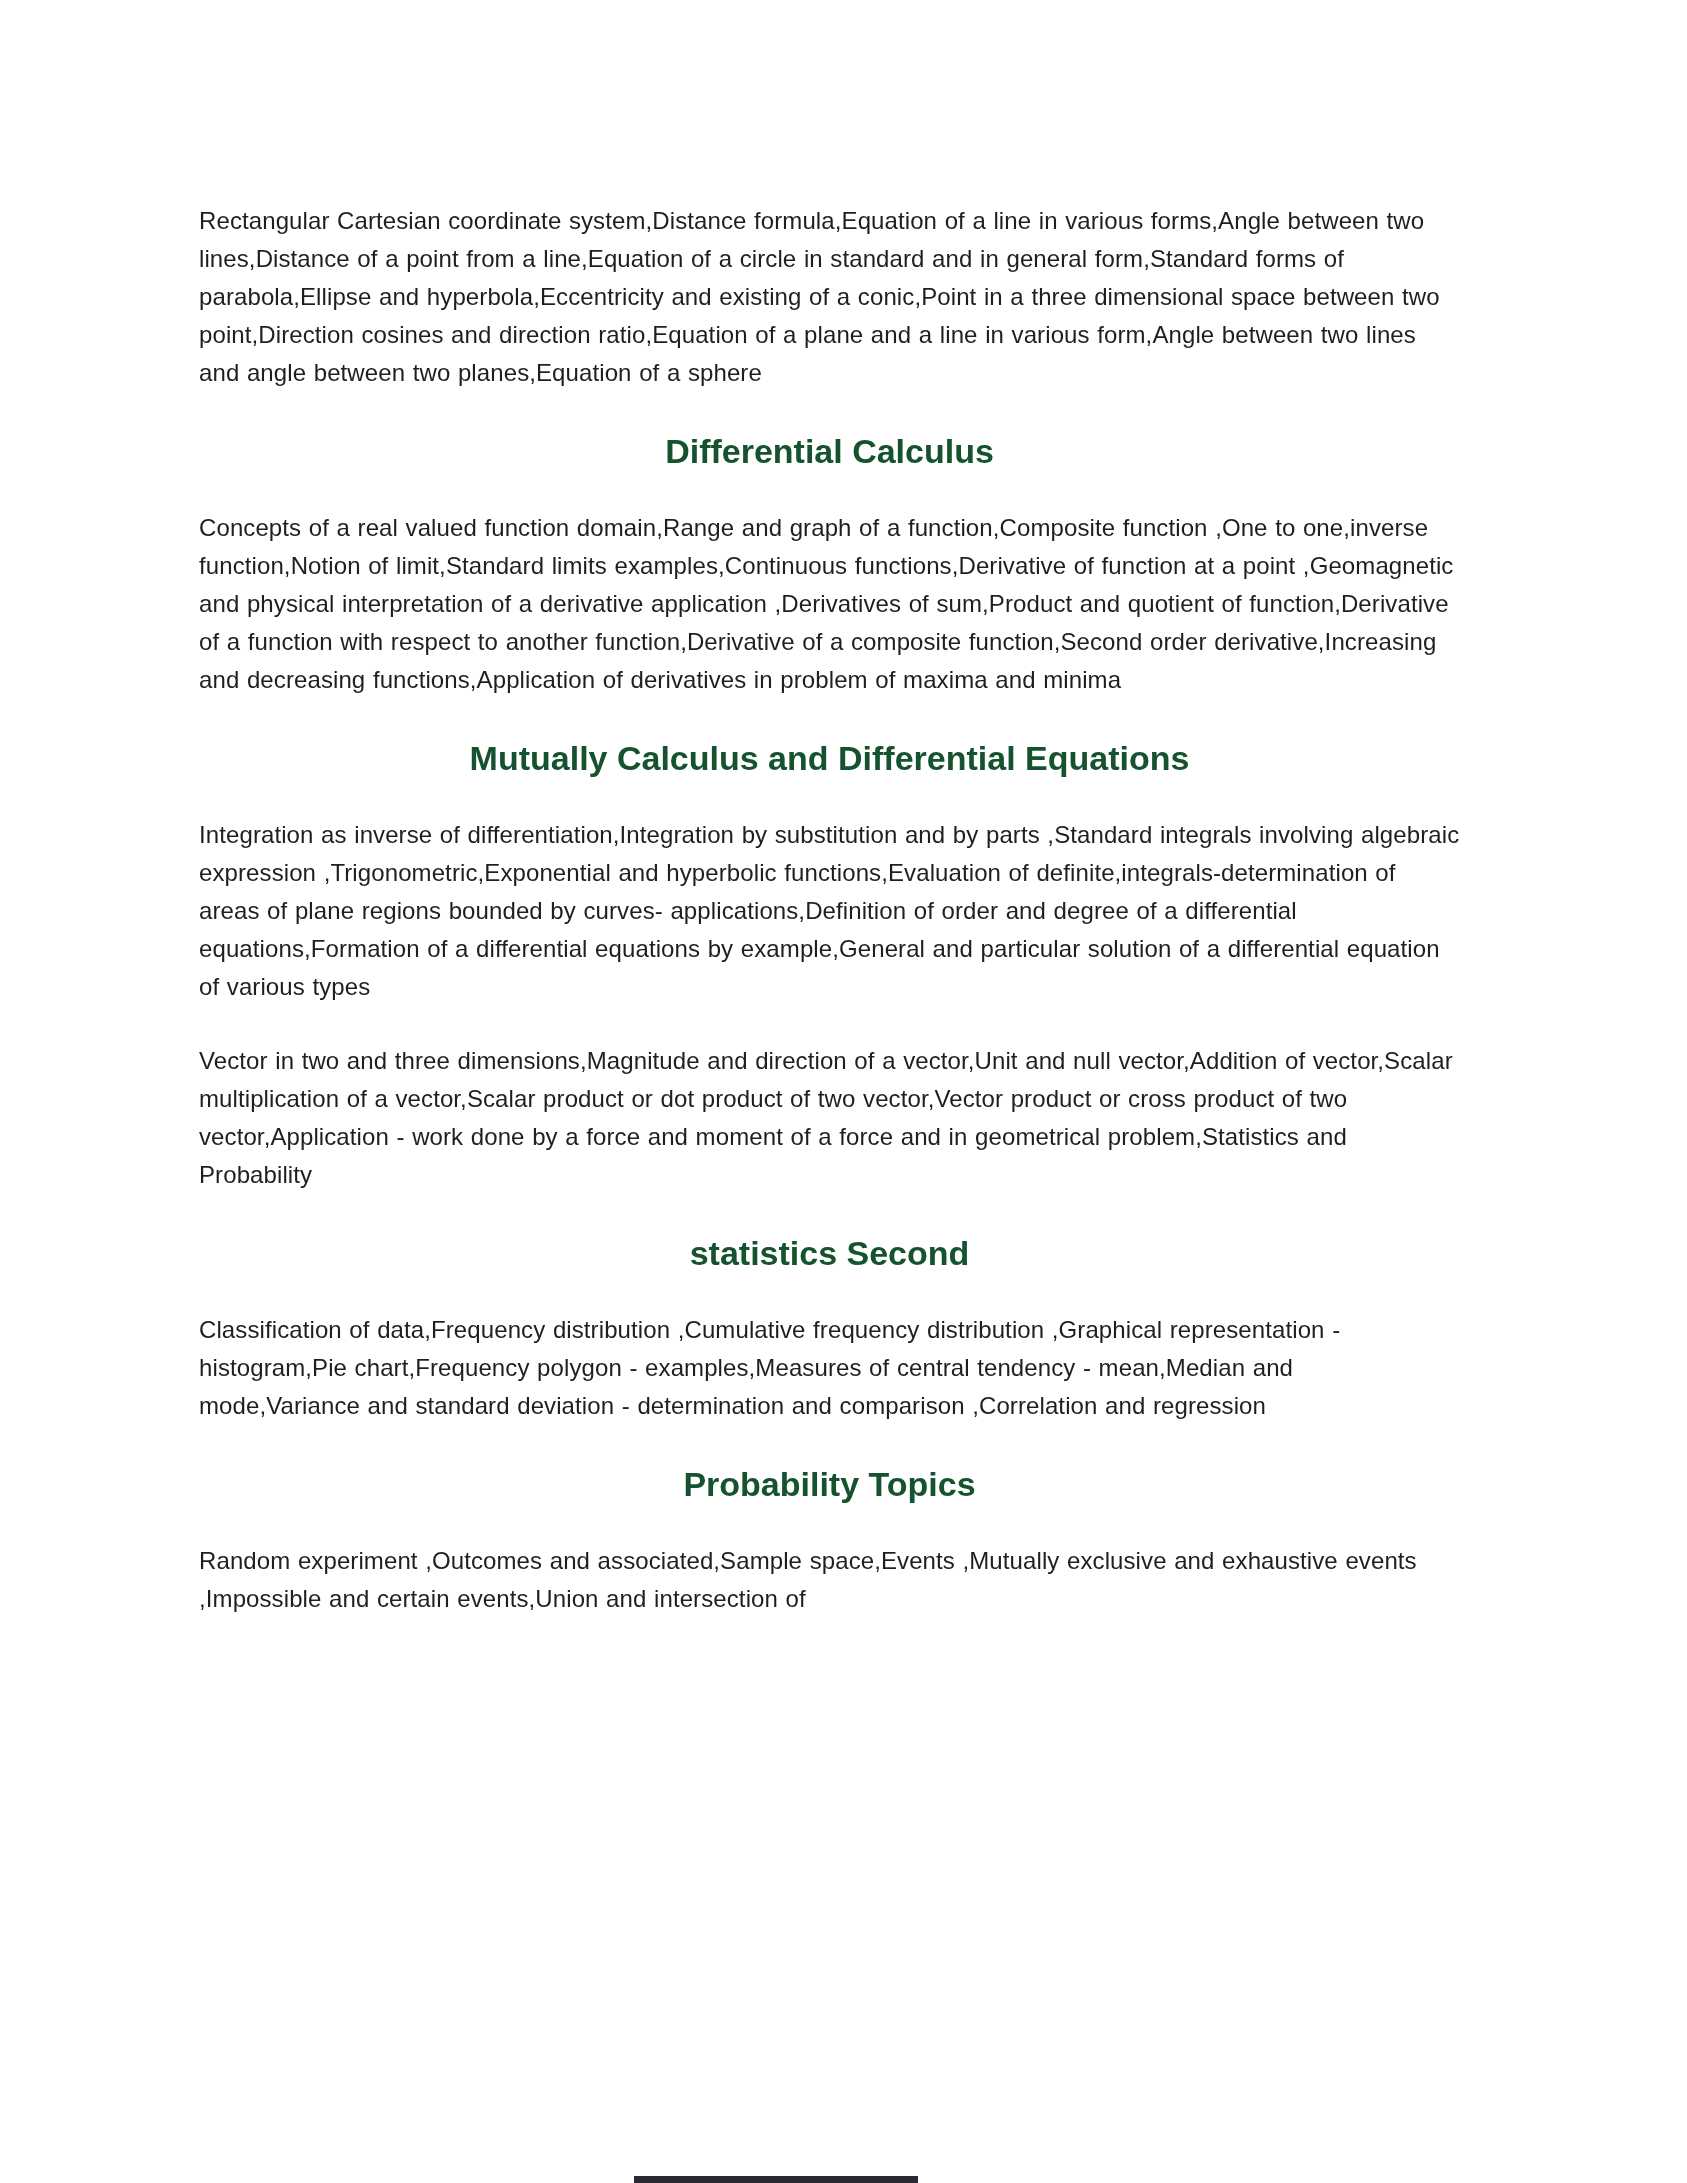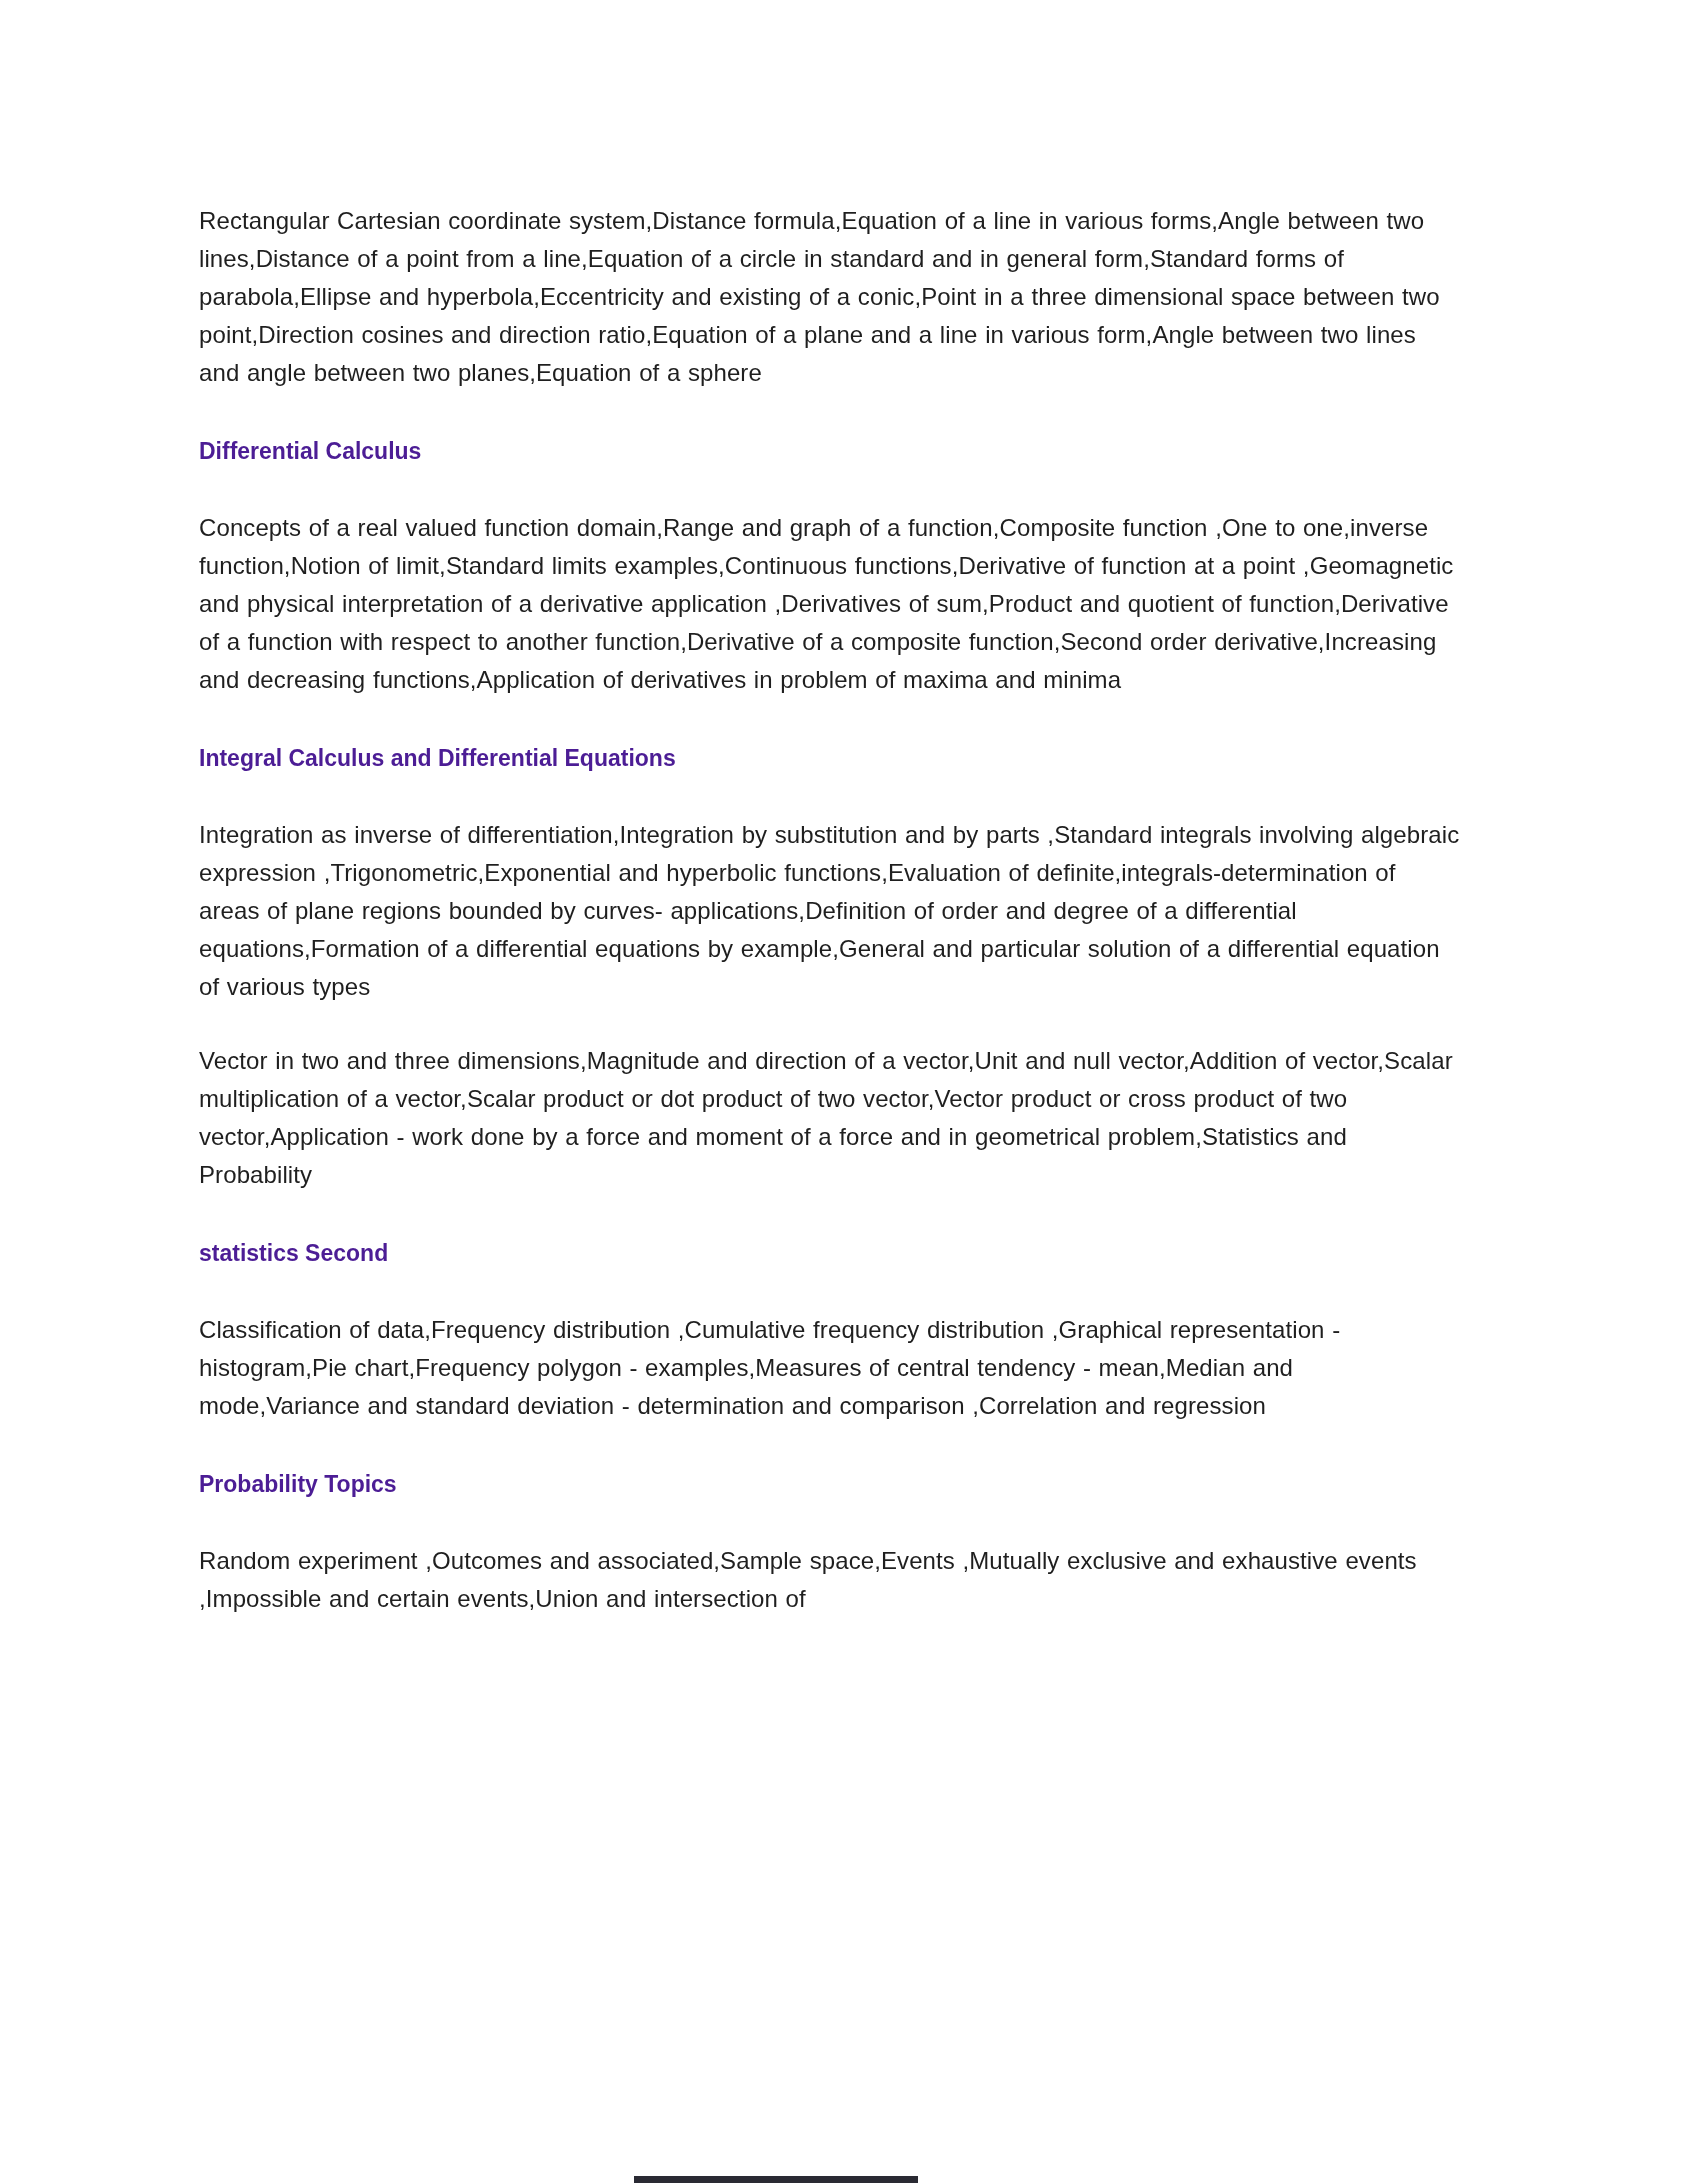--- a/index.html
+++ b/index.html
@@ -23,25 +23,26 @@
   }
   .doc-paragraph {
     font-size: 24px;
     line-height: 38px;
     margin: 0 0 36px 0;
     font-weight: 400;
     letter-spacing: 0.1px;
     word-spacing: 0.8px;
   }
   .doc-heading {
-    font-size: 23px;
+    font-size: 34px;
     line-height: 33px;
     font-weight: 700;
     margin: 43px 0 41px 0;
-    color: #4c1d95;
+    color: #14532d;
+    text-align: center;
   }
   .first-paragraph {
     margin-bottom: 41px;
   }
   .bottom-artifact {
     position: absolute;
     left: 634px;
     bottom: 0;
     width: 284px;
     height: 7.4px;
@@ -52,21 +53,21 @@
 <body>
 
 <div class="page">
   <div class="doc-body">
 
     <p class="doc-paragraph first-paragraph">Rectangular Cartesian coordinate system,Distance formula,Equation of a line in various forms,Angle between two lines,Distance of a point from a line,Equation of a circle in standard and in general form,Standard forms of parabola,Ellipse and hyperbola,Eccentricity and existing of a conic,Point in a three dimensional space between two point,Direction cosines and direction ratio,Equation of a plane and a line in various form,Angle between two lines and angle between two planes,Equation of a sphere</p>
 
     <h2 class="doc-heading">Differential Calculus</h2>
     <p class="doc-paragraph">Concepts of a real valued function domain,Range and graph of a function,Composite function ,One to one,inverse function,Notion of limit,Standard limits examples,Continuous functions,Derivative of function at a point ,Geomagnetic and physical interpretation of a derivative application ,Derivatives of sum,Product and quotient of function,Derivative of a function with respect to another function,Derivative of a composite function,Second order derivative,Increasing and decreasing functions,Application of derivatives in problem of maxima and minima</p>
 
-    <h2 class="doc-heading">Integral Calculus and Differential Equations</h2>
+    <h2 class="doc-heading">Mutually Calculus and Differential Equations</h2>
     <p class="doc-paragraph">Integration as inverse of differentiation,Integration by substitution and by parts ,Standard integrals involving algebraic expression ,Trigonometric,Exponential and hyperbolic functions,Evaluation of definite,integrals-determination of areas of plane regions bounded by curves- applications,Definition of order and degree of a differential equations,Formation of a differential equations by example,General and particular solution of a differential equation of various types</p>
 
     <p class="doc-paragraph">Vector in two and three dimensions,Magnitude and direction of a vector,Unit and null vector,Addition of vector,Scalar multiplication of a vector,Scalar product or dot product of two vector,Vector product or cross product of two vector,Application - work done by a force and moment of a force and in geometrical problem,Statistics and Probability</p>
 
     <h2 class="doc-heading">statistics Second</h2>
     <p class="doc-paragraph">Classification of data,Frequency distribution ,Cumulative frequency distribution ,Graphical representation - histogram,Pie chart,Frequency polygon - examples,Measures of central tendency - mean,Median and mode,Variance and standard deviation - determination and comparison ,Correlation and regression</p>
 
     <h2 class="doc-heading">Probability Topics</h2>
     <p class="doc-paragraph">Random experiment ,Outcomes and associated,Sample space,Events ,Mutually exclusive and exhaustive events ,Impossible and certain events,Union and intersection of</p>
 

